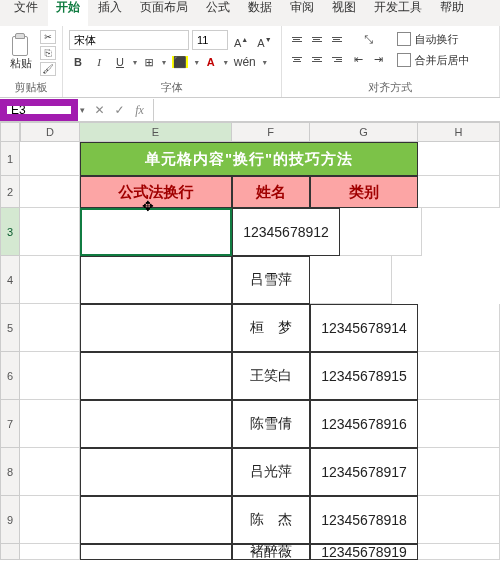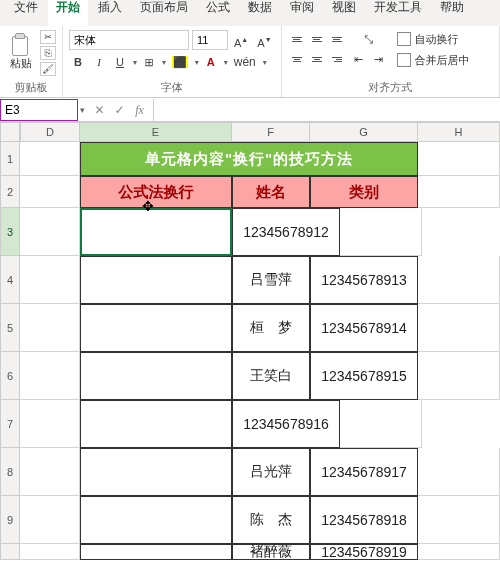--- a/index.html
+++ b/index.html
@@ -80,21 +80,21 @@
   .tbtn{min-width:18px;height:18px;line-height:16px;text-align:center;border:1px solid transparent;cursor:pointer;font-size:11px;color:#444;padding:0 2px;}
   .dd{font-size:8px;color:#666;margin-left:1px;}
   .align-grid{display:grid;grid-template-columns:repeat(3,18px);grid-template-rows:repeat(2,18px);gap:2px;}
   .abtn{border:1px solid transparent;display:flex;flex-direction:column;justify-content:center;align-items:center;gap:1px;cursor:pointer;}
   .abtn span{display:block;height:1px;background:#555;}
   .wrap-col{display:flex;flex-direction:column;gap:3px;margin-left:6px;}
   .wrap-btn{display:flex;align-items:center;gap:4px;height:18px;font-size:11px;cursor:pointer;padding:0 3px;}
   .wrap-icon{width:14px;height:14px;border:1px solid #888;position:relative;}
   
   .fbar{display:flex;align-items:center;height:24px;border-bottom:1px solid #ccc;background:#fff;}
-  .namebox{width:78px;height:22px;border:1px solid #a21caf;font-size:12px;padding:0 4px;background:#fff;}
+  .namebox{width:78px;height:22px;border:7px solid #a21caf;font-size:12px;padding:0 4px;background:#fff;}
   .fx-btns{display:flex;align-items:center;margin:0 4px;gap:2px;}
   .fx-b{width:18px;height:18px;text-align:center;line-height:18px;color:#888;cursor:pointer;font-size:12px;}
   .fx-lab{font-style:italic;font-family:serif;}
   .formula-input{flex:1;height:22px;border:none;border-left:1px solid #ccc;padding:0 6px;font-size:12px;}
   
   .sheet{position:relative;width:500px;}
   .col-headers{display:flex;margin-left:20px;height:20px;}
   .ch{border:1px solid #ccc;border-left:none;background:#f3f2f1;text-align:center;font-size:11px;line-height:18px;color:#555;}
   .ch:first-child{border-left:1px solid #ccc;}
   .ch.sel{background:#d4e8d1;}
@@ -276,21 +276,20 @@
       <div class="cell data-cell cW-E selE"></div>
       <div class="cell data-cell cW-G">12345678912</div>
       <div class="cell cW-H"></div>
     </div>
 
     <div class="row" style="height:48px">
       <div class="rh">4</div>
       <div class="cell cW-D"></div>
       <div class="cell data-cell cW-E"></div>
       <div class="cell data-cell cW-F">吕雪萍</div>
-      <div class="cell data-cell cW-G">12345678913</div>
       <div class="cell cW-H"></div>
     </div>
     <div class="row" style="height:48px">
       <div class="rh">5</div>
       <div class="cell cW-D"></div>
       <div class="cell data-cell cW-E"></div>
       <div class="cell data-cell cW-F">桓　梦</div>
       <div class="cell data-cell cW-G">12345678914</div>
       <div class="cell cW-H"></div>
     </div>
@@ -299,20 +298,21 @@
       <div class="cell cW-D"></div>
       <div class="cell data-cell cW-E"></div>
       <div class="cell data-cell cW-F">王笑白</div>
       <div class="cell data-cell cW-G">12345678915</div>
       <div class="cell cW-H"></div>
     </div>
     <div class="row" style="height:48px">
       <div class="rh">7</div>
       <div class="cell cW-D"></div>
       <div class="cell data-cell cW-E"></div>
+      <div class="cell data-cell cW-F">陈雪倩</div>
       <div class="cell data-cell cW-G">12345678916</div>
       <div class="cell cW-H"></div>
     </div>
     <div class="row" style="height:48px">
       <div class="rh">8</div>
       <div class="cell cW-D"></div>
       <div class="cell data-cell cW-E"></div>
       <div class="cell data-cell cW-F">吕光萍</div>
       <div class="cell data-cell cW-G">12345678917</div>
       <div class="cell cW-H"></div>

